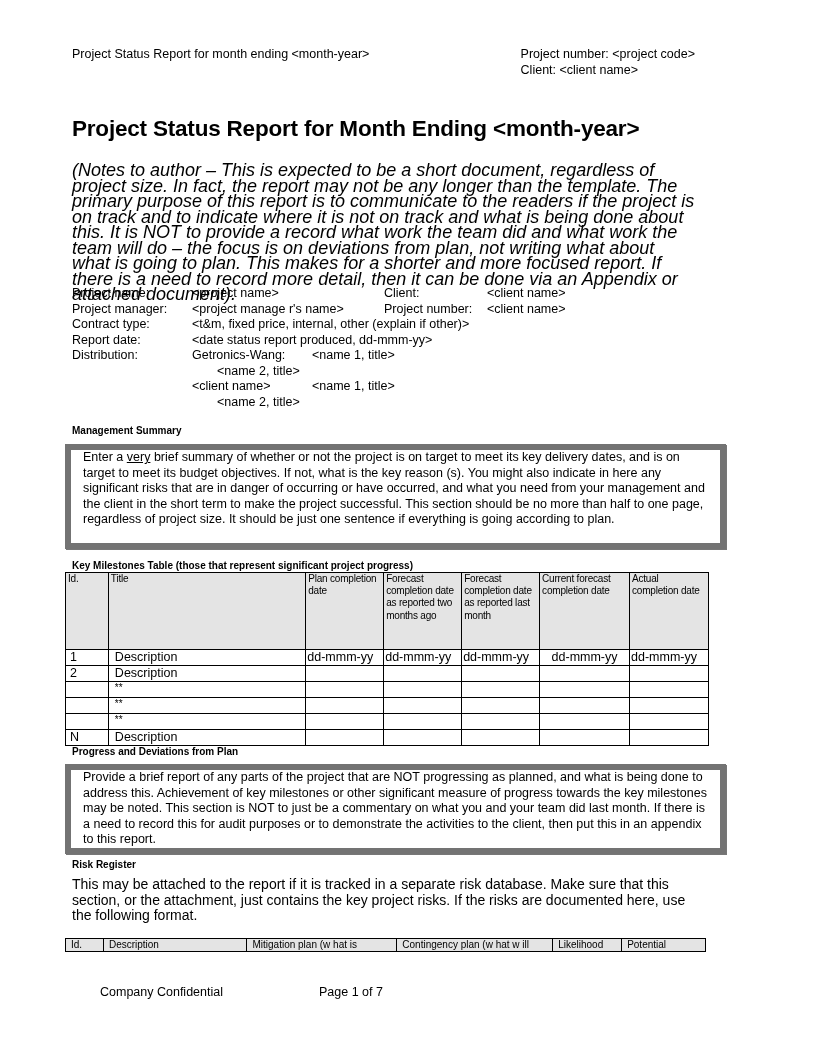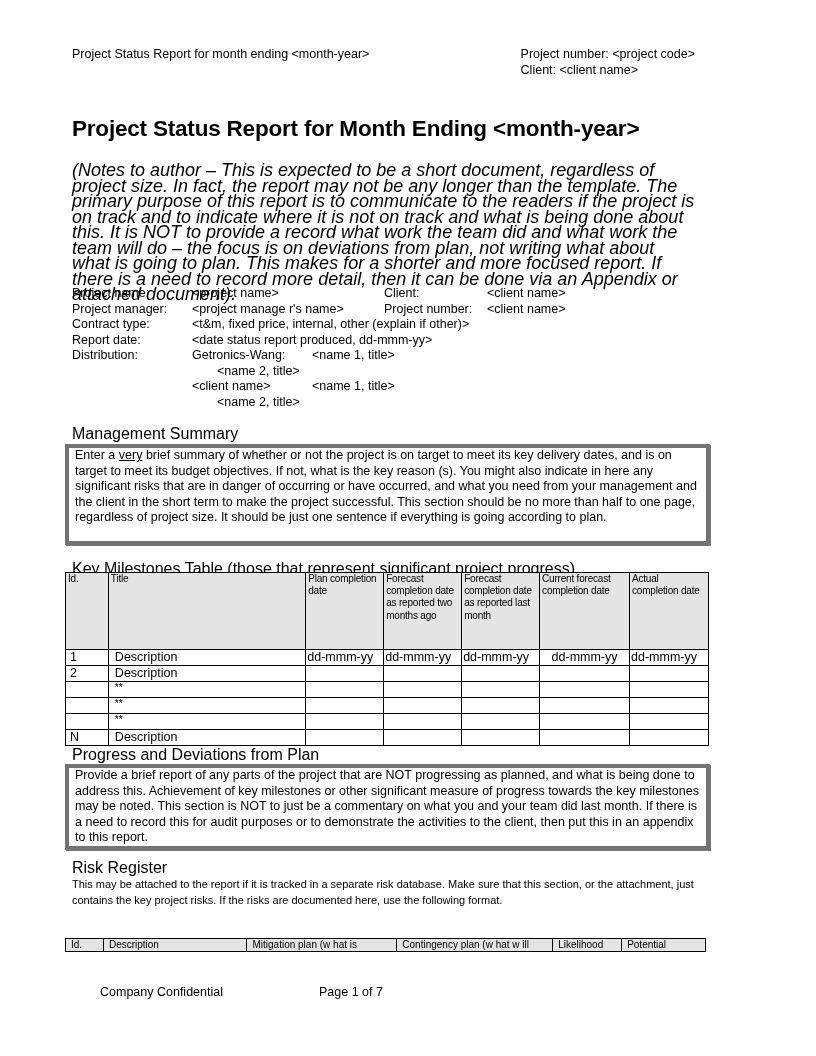--- a/index.html
+++ b/index.html
@@ -22,25 +22,25 @@
     }
     .info { left: 72px; top: 286px; font-size: 12.5px; line-height: 15.5px; }
     .info-row { position: relative; height: 15.5px; white-space: nowrap; }
     .info-row span { position: absolute; top: 0; }
     .c0 { left: 0; }
     .c1 { left: 120px; }
     .c1b { left: 145px; }
     .c2 { left: 240px; }
     .c3 { left: 312px; }
     .c4 { left: 415px; }
-    .section-h { left: 72px; font-weight: normal; font-size: 16px; white-space: nowrap; }
+    .section-h { left: 72px; font-weight: bold; font-size: 10px; white-space: nowrap; }
     .boxed {
-      left: 65px; width: 625px; border: 4px solid #737373;
+      left: 65px; width: 625px; border: 6px solid #737373;
       box-shadow: 1px 1px 0 #777;
-      padding: 0 6px; font-size: 12.5px; line-height: 15.5px;
+      padding: 0 12px; font-size: 12.5px; line-height: 15.5px;
     }
     .u { text-decoration: underline; }
     table { border-collapse: collapse; }
     .ms-table { left: 65px; top: 572px; width: 644px; font-size: 12.5px; }
     .ms-table th {
       background: #e4e4e4; font-weight: normal; font-size: 10px; line-height: 12.2px;
       border: 1px solid #000; vertical-align: top; padding: 0 2px; text-align: left;
       letter-spacing: -0.2px;
     }
     .ms-table th.left { text-align: left; }
@@ -195,21 +195,21 @@
       <td></td>
       <td></td>
     </tr>
   </tbody>
 </table>
 
 <div class="abs section-h" style="top:746px;">Progress and Deviations from Plan</div>
 <div class="abs boxed" style="top:764px; height:78px;">Provide a brief report of any parts of the project that are NOT progressing as planned, and what is being done to address this.  Achievement of key milestones or other significant measure of progress towards the key milestones may be noted.  This section is NOT to just be a commentary on what you and your team did last month.  If there is a need to record this for audit purposes or to demonstrate the activities to the client, then put this in an appendix to this report.</div>
 
 <div class="abs section-h" style="top:859px;">Risk Register</div>
-<div class="abs" style="left:72px; top:877px; width:630px; font-size:11px; line-height:15.5px;">This may be attached to the report if it is tracked in a separate risk database.  Make sure that this section, or the attachment, just contains the key project risks.  If the risks are documented here, use the following format.</div>
+<div class="abs" style="left:72px; top:877px; width:630px; font-size:14px; line-height:15.5px;">This may be attached to the report if it is tracked in a separate risk database.  Make sure that this section, or the attachment, just contains the key project risks.  If the risks are documented here, use the following format.</div>
 <table class="abs risk-table">
   <colgroup>
     <col style="width:38px">
       <col style="width:144px">
       <col style="width:150px">
       <col style="width:156px">
       <col style="width:69px">
       <col style="width:84px">
   </colgroup>
   <thead>

